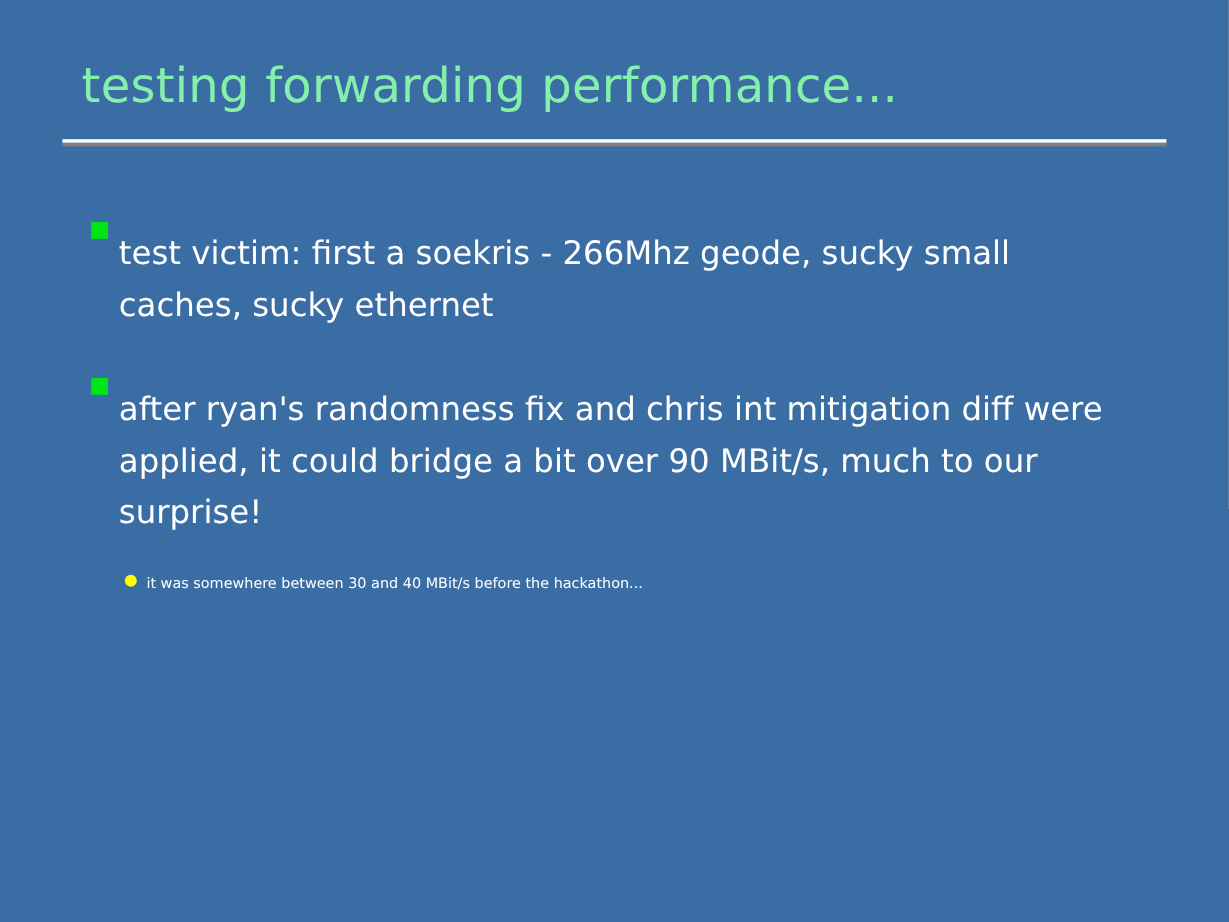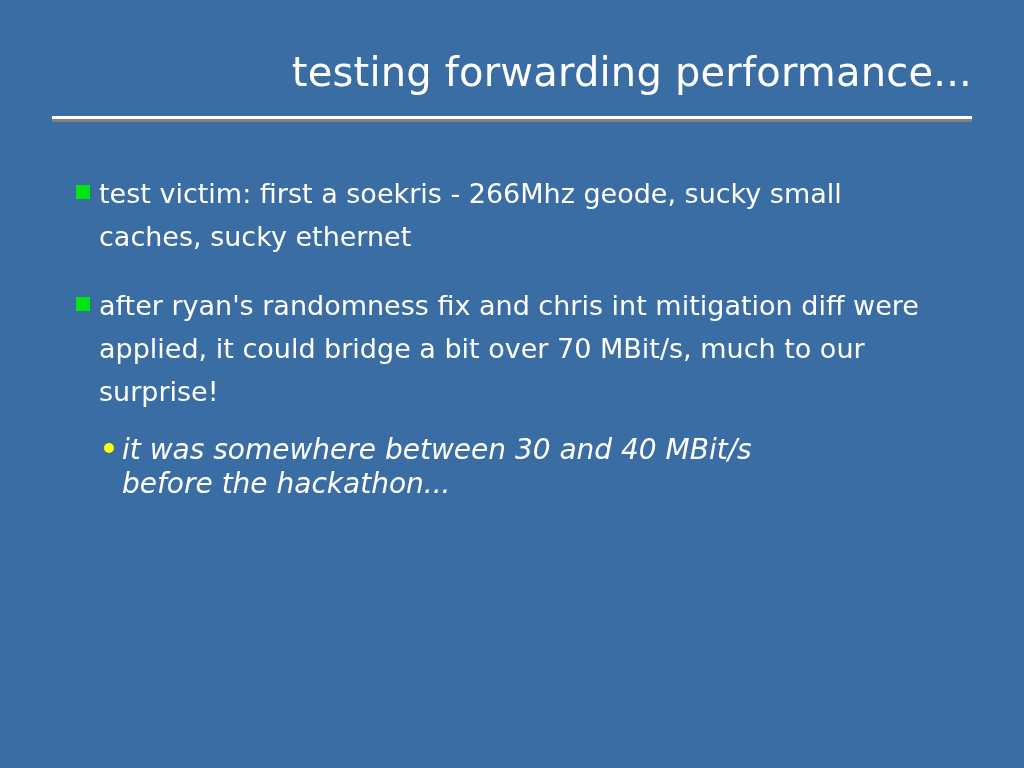--- a/index.html
+++ b/index.html
@@ -97,51 +97,51 @@
   }
 
   .bullet-text {
     color: #ffffff;
     font-family: "DejaVu Sans", sans-serif;
   }
   .level1 .bullet-text {
     font-size: 27px;
     line-height: 43px;
     max-width: 820px;
+    margin-top: 18px;
   }
   .level2 .bullet-text {
-    font-size: 28px;
+    font-size: 12px;
     line-height: 34px;
     max-width: 700px;
-    font-style: italic;
   }
 </style>
 </head>
 <body>
 
 <div id="slide" style="background: rgb(59, 109, 165);">
 
   <div id="title-block">
-    <div id="slide-title" style="color: #ffffff; text-align: right;">testing forwarding performance...</div>
+    <div id="slide-title" style="color: #86efac;">testing forwarding performance...</div>
     <div id="title-rule">
       <div class="rule-light" style="background: rgb(255, 255, 255);"></div>
       <div class="rule-shadow" style="background: rgb(128, 128, 128);"></div>
     </div>
   </div>
 
   <div id="body-block">
 
     <div class="bullet-row level1">
       <span class="marker square" style="background: rgb(0, 230, 20);"></span>
       <span class="bullet-text" style="color: rgb(255, 255, 255);">test victim: first a soekris - 266Mhz geode, sucky small caches, sucky ethernet</span>
     </div>
 
     <div class="bullet-row level1">
       <span class="marker square" style="background: rgb(0, 230, 20);"></span>
-      <span class="bullet-text" style="color: rgb(255, 255, 255);">after ryan's randomness fix and chris int mitigation diff were applied, it could bridge a bit over 70 MBit/s, much to our surprise!</span>
+      <span class="bullet-text" style="color: rgb(255, 255, 255);">after ryan's randomness fix and chris int mitigation diff were applied, it could bridge a bit over 90 MBit/s, much to our surprise!</span>
     </div>
 
     <div class="bullet-row level2">
       <span class="marker dot" style="background: rgb(255, 255, 0);"></span>
       <span class="bullet-text" style="color: rgb(255, 255, 255);">it was somewhere between 30 and 40 MBit/s before the hackathon...</span>
     </div>
 
 
 
   </div>

